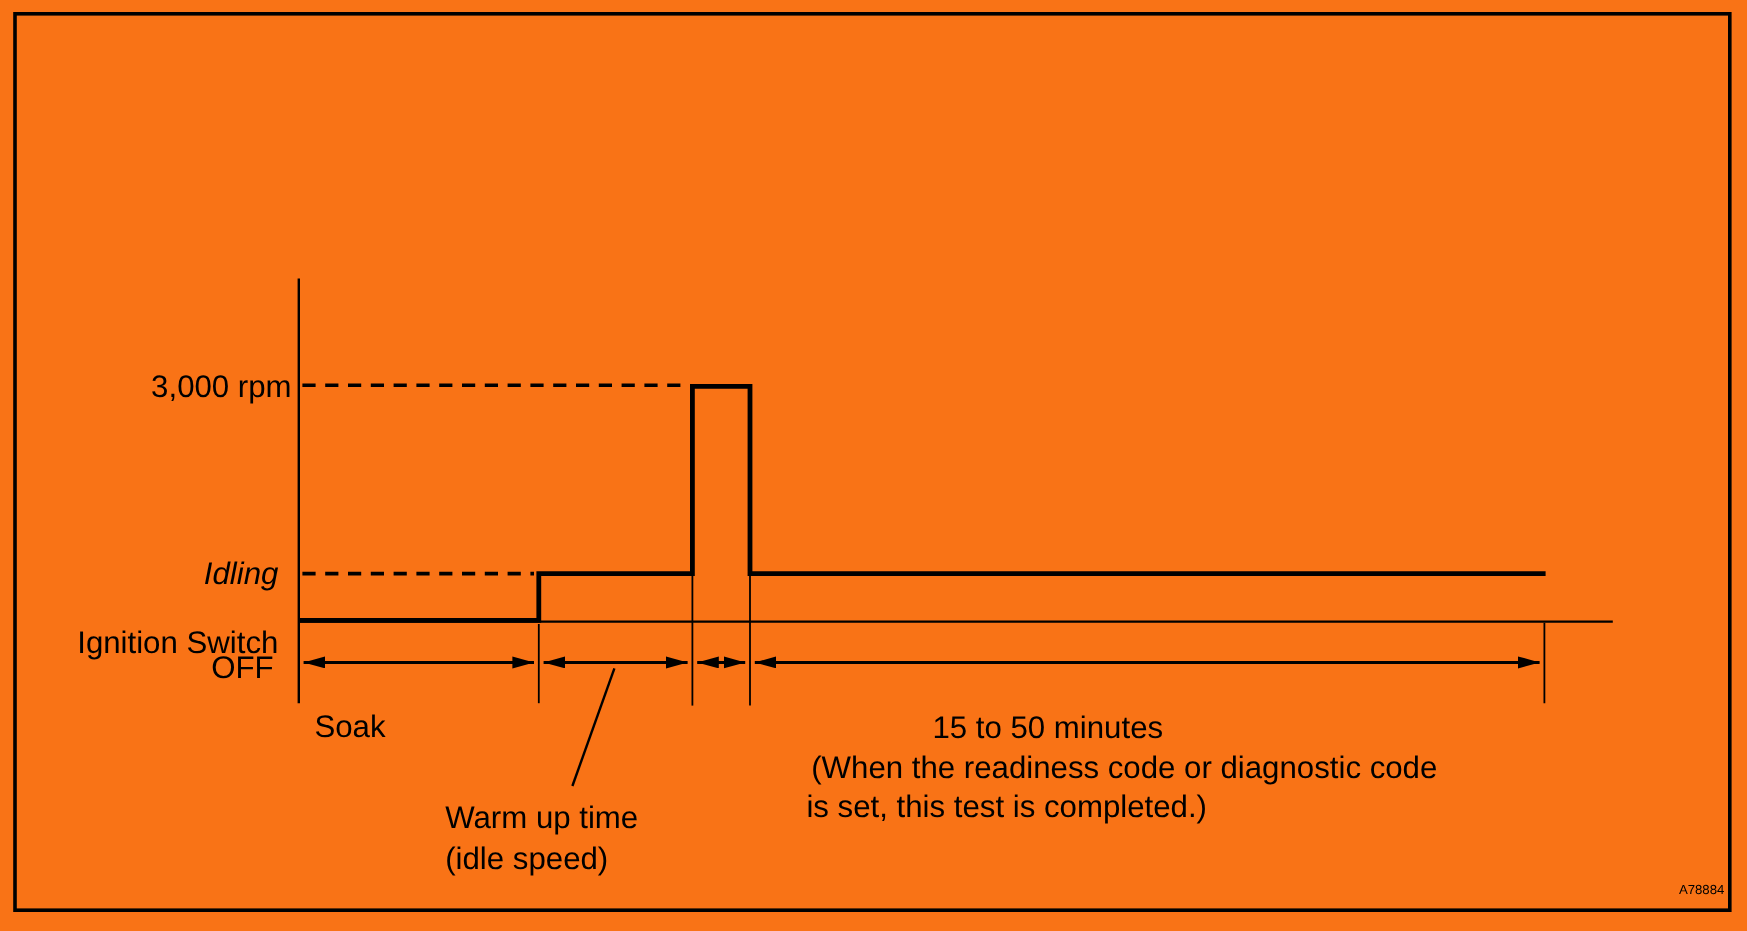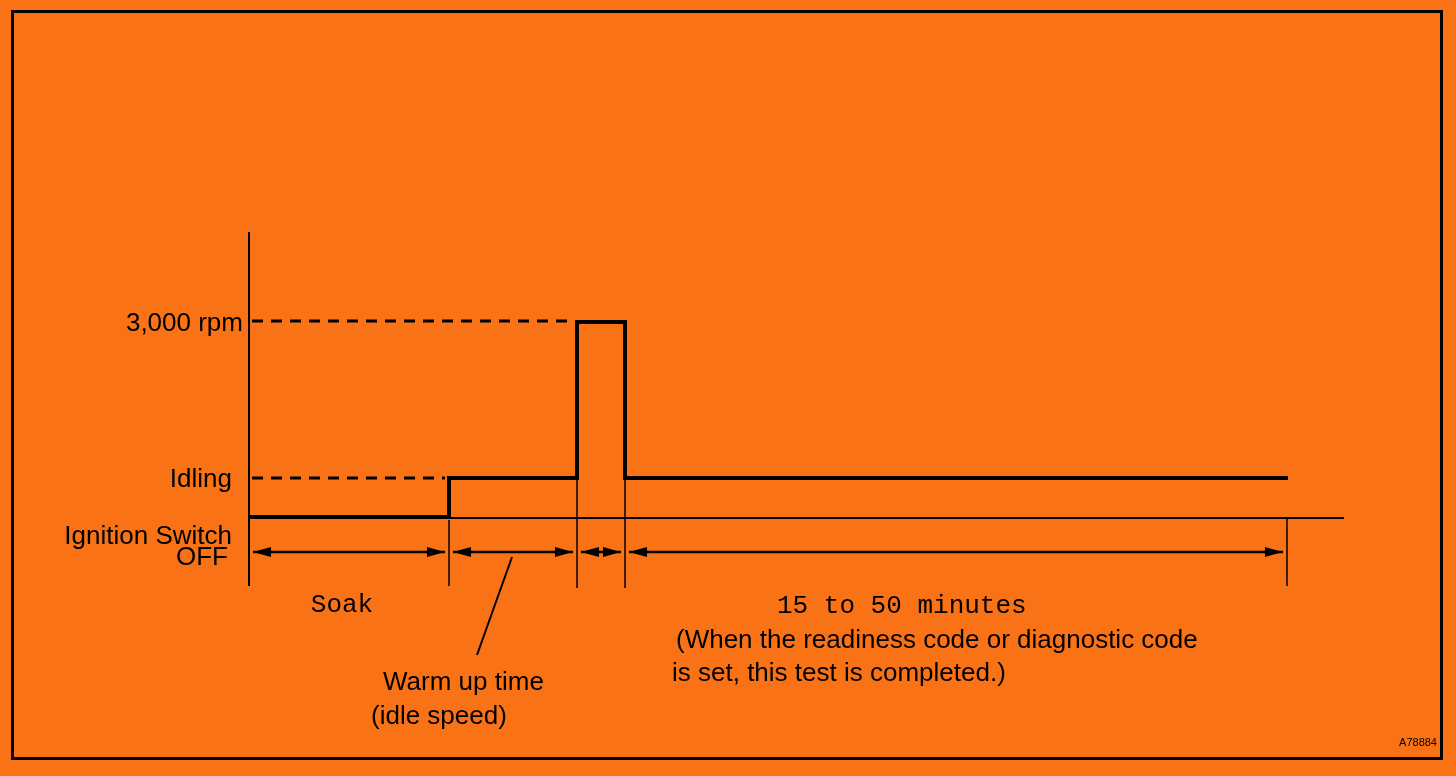--- a/index.html
+++ b/index.html
@@ -32,21 +32,21 @@
     width: 1456px;
     height: 776px;
   }
   .label {
     position: absolute;
     font-size: 26px;
     line-height: 30px;
     white-space: nowrap;
   }
   .label.right { text-align: right; }
-  .label.center { text-align: center; font-family: Liberation Mono, monospace; }
+  .label.center { text-align: left; }
   .fig-code {
     position: absolute;
     font-size: 11px;
     line-height: 19px;
     right: 19px;
     top: 733px;
     white-space: nowrap;
   }
 </style>
 </head>
@@ -79,26 +79,26 @@
 
     <line x1="253" y1="552" x2="445" y2="552" stroke="#000000" stroke-width="2.5" marker-start="url(#arr)" marker-end="url(#arr)"></line>
     <line x1="453" y1="552" x2="573" y2="552" stroke="#000000" stroke-width="2.5" marker-start="url(#arr)" marker-end="url(#arr)"></line>
     <line x1="581" y1="552" x2="621" y2="552" stroke="#000000" stroke-width="2.5" marker-start="url(#arr)" marker-end="url(#arr)"></line>
     <line x1="629" y1="552" x2="1283" y2="552" stroke="#000000" stroke-width="2.5" marker-start="url(#arr)" marker-end="url(#arr)"></line>
 
     <line x1="512" y1="557" x2="477" y2="655" stroke="#000000" stroke-width="2"></line>
   </svg>
 
   <div class="label right" style="right:1213px; top:307px;">3,000 rpm</div>
-  <div class="label right" style="right:1224px; top:463px;">Idling</div>
+  <div class="label right" style="right:1224px; top:463px;font-style:italic;">Idling</div>
   <div class="label right" style="right:1224px; top:520px;">Ignition Switch</div>
   <div class="label right" style="right:1228px; top:541px;">OFF</div>
 
   <div class="label center" style="left:262px; width:160px; top:590px;">Soak</div>
   <div class="label center" style="left:777px; width:240px; top:591px;">15 to 50 minutes</div>
   <div class="label" style="left:676px; top:624px;">(When the readiness code or diagnostic code</div>
   <div class="label" style="left:672px; top:657px;">is set, this test is completed.)</div>
-  <div class="label" style="left:371px; top:666px;margin-left:12px;">Warm up time</div>
+  <div class="label" style="left:371px; top:666px;">Warm up time</div>
   <div class="label" style="left:371px; top:700px;">(idle speed)</div>
 
   <div class="fig-code">A78884</div>
 
 </div>
 
 </body></html>

